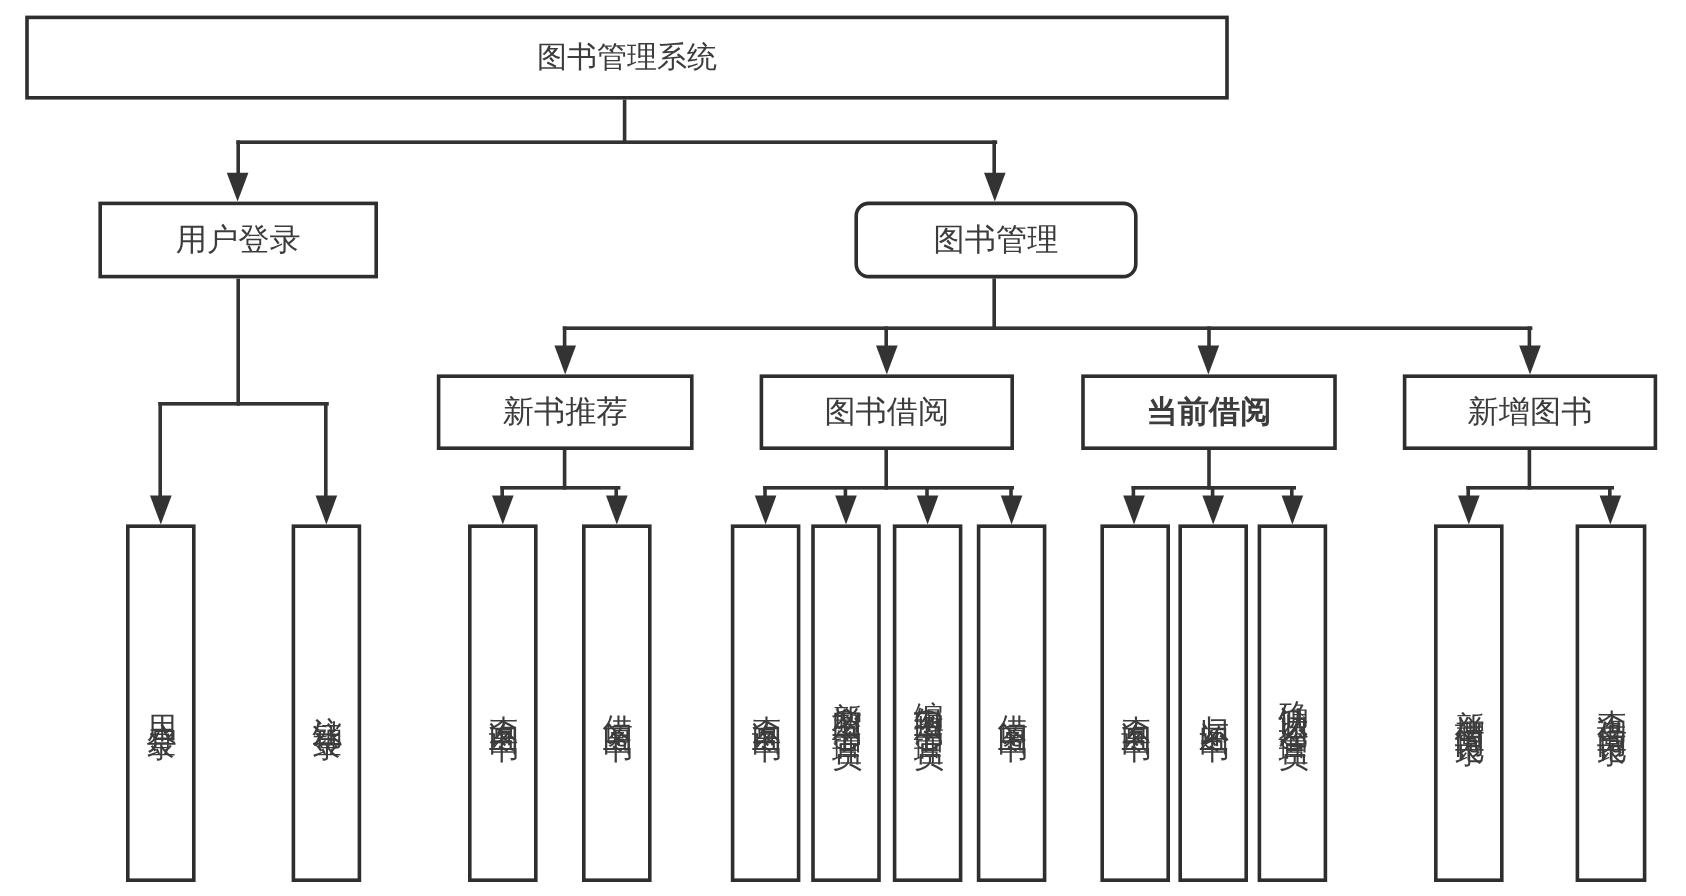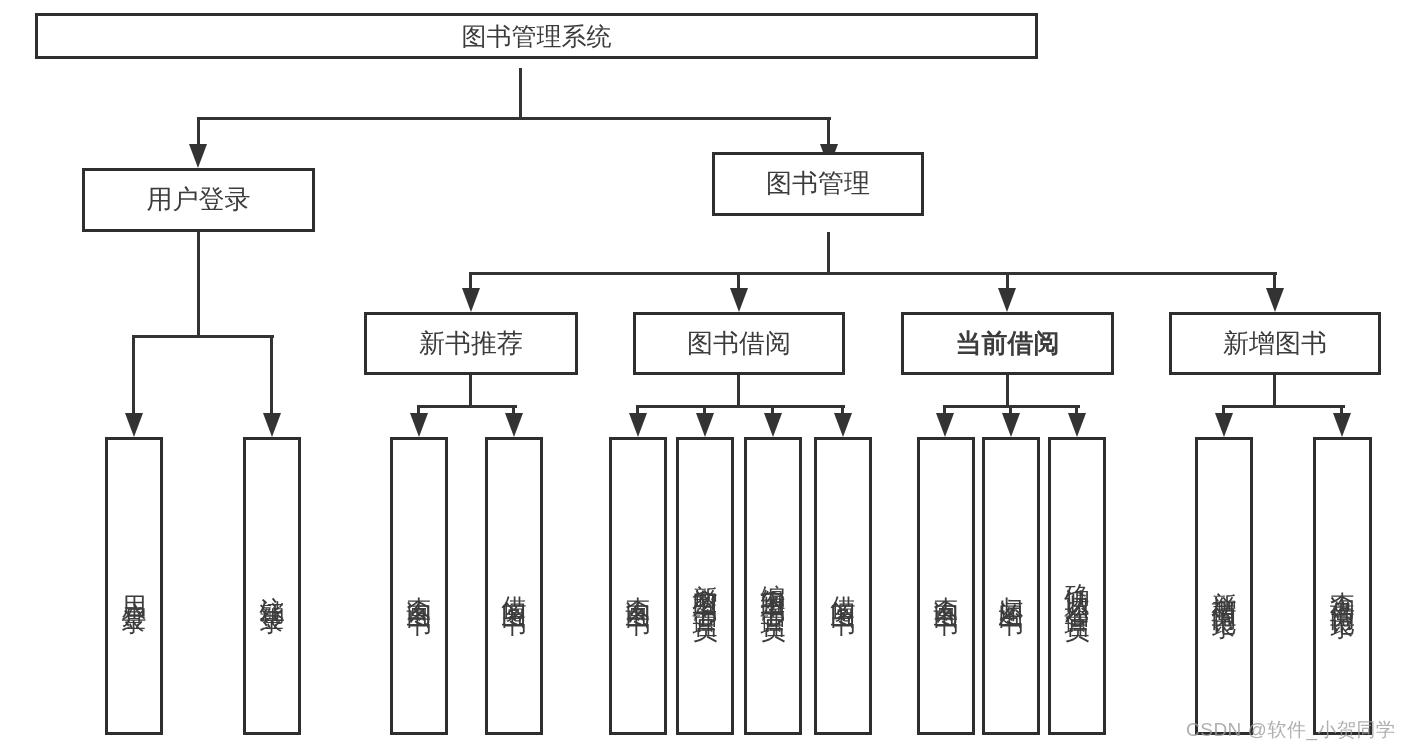--- a/index.html
+++ b/index.html
@@ -88,24 +88,24 @@
   <div class="arrow" style="left:1002px;top:413px;"></div>
   <div class="arrow" style="left:1068px;top:413px;"></div>
 
   <div class="vline" style="left:1273px;top:375px;height:33px;"></div>
   <div class="hline" style="left:1222px;top:405px;width:123px;"></div>
   <div class="vline" style="left:1222px;top:405px;height:12px;"></div>
   <div class="vline" style="left:1340px;top:405px;height:12px;"></div>
   <div class="arrow" style="left:1215px;top:413px;"></div>
   <div class="arrow" style="left:1333px;top:413px;"></div>
 
-  <div class="node h0" style="left:35px;top:13px;width:1003px;height:46px;">图书管理系统</div>
+  <div class="node h0" style="left:21px;top:13px;width:1003px;height:70px;">图书管理系统</div>
 
   <div class="node h1" style="left:82px;top:168px;width:233px;height:64px;">用户登录</div>
-  <div class="node h1" style="left:712px;top:152px;width:212px;height:64px;">图书管理</div>
+  <div class="node h1" style="left:712px;top:168px;width:236px;height:64px;border-radius:12px;">图书管理</div>
 
   <div class="node h1" style="left:364px;top:312px;width:214px;height:63px;">新书推荐</div>
   <div class="node h1" style="left:633px;top:312px;width:212px;height:63px;">图书借阅</div>
   <div class="node h1" style="left:901px;top:312px;width:213px;height:63px;font-weight:bold;">当前借阅</div>
   <div class="node h1" style="left:1169px;top:312px;width:212px;height:63px;">新增图书</div>
 
   <div class="node v" style="left:105px;top:437px;width:58px;height:298px;">用户登录</div>
   <div class="node v" style="left:243px;top:437px;width:58px;height:298px;">注销登录</div>
 
   <div class="node v" style="left:390px;top:437px;width:58px;height:298px;">查询图书</div>
@@ -116,15 +116,14 @@
   <div class="node v" style="left:744px;top:437px;width:58px;height:298px;">编辑图书（管理员）</div>
   <div class="node v" style="left:814px;top:437px;width:58px;height:298px;">借阅图书</div>
 
   <div class="node v" style="left:917px;top:437px;width:58px;height:298px;">查询图书</div>
   <div class="node v" style="left:982px;top:437px;width:58px;height:298px;">归还图书</div>
   <div class="node v" style="left:1048px;top:437px;width:58px;height:298px;">确认归还（管理员）</div>
 
   <div class="node v" style="left:1195px;top:437px;width:58px;height:298px;">新增借阅记录</div>
   <div class="node v" style="left:1313px;top:437px;width:59px;height:298px;">查询借阅记录</div>
 
-  <div class="watermark">CSDN @软件_小贺同学</div>
 
 </div>
 
 </body></html>

